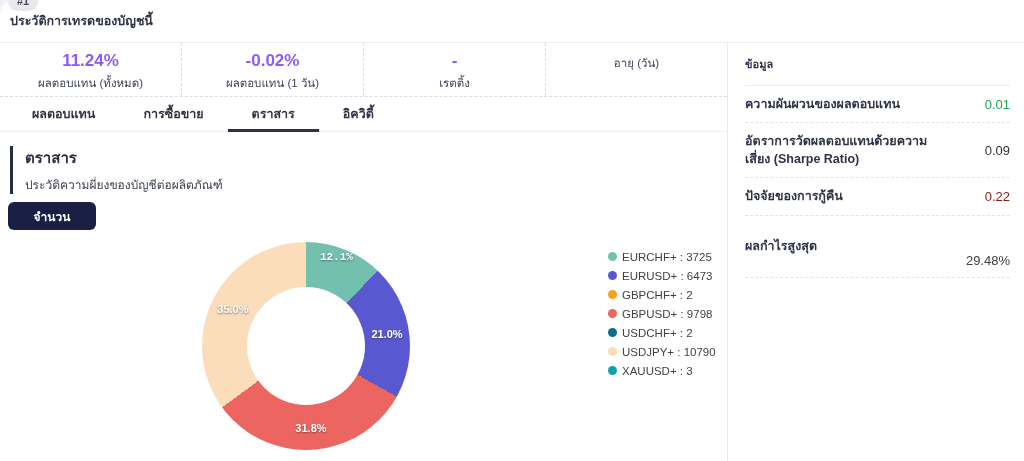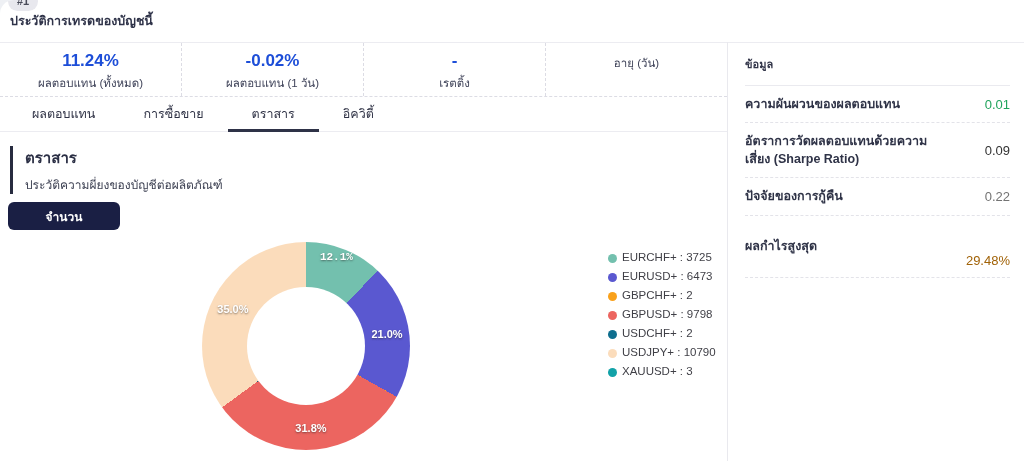--- a/index.html
+++ b/index.html
@@ -26,47 +26,47 @@
   
   .stats-row {
     position:absolute; top:43px; left:0; width:727px; height:54px;
     display:flex; border-bottom:1px dashed #dcdce4;
   }
   .stat-cell {
     flex:1 1 0; text-align:center; padding-top:8px;
     border-right:1px dashed #dcdce4;
   }
   .stat-cell:last-child { border-right:none; }
-  .stat-value { font-size:17px; font-weight:700; color:#1d4ed8; line-height:20px; }
+  .stat-value { font-size:17px; font-weight:700; color:#8b5cf6; line-height:20px; }
   .stat-label { font-size:11.5px; color:#40445a; margin-top:3px; }
 
   
   .tabs {
     position:absolute; top:97px; left:0; width:727px; height:35px;
     display:flex; padding-left:8px; border-bottom:1px solid #ececf1;
   }
   .tab {
     background:none; border:none; cursor:pointer; position:relative;
-    padding:0 24px; font-size:12.5px; font-weight:400; color:#2f3245; line-height:34px;
+    padding:0 24px; font-size:12.5px; font-weight:700; color:#2f3245; line-height:34px;
     font-family:inherit;
   }
   .tab.active::after {
     content:""; position:absolute; left:0; right:0; bottom:-1px; height:3px; background:#2e3247;
   }
 
   
   .section-head {
     position:absolute; top:146px; left:10px;
     border-left:3px solid #272b3f; padding-left:12px;
   }
   .section-title { font-size:15px; font-weight:700; color:#2b2f45; }
   .section-sub { font-size:12px; color:#3a3e50; margin-top:5px; }
 
   .count-btn {
-    position:absolute; top:202px; left:8px; width:112px; height:28px;
+    position:absolute; top:202px; left:8px; width:88px; height:28px;
     background:#1a1f44; color:#fff; border:none; border-radius:6px;
     font-size:12px; font-weight:600; cursor:pointer; font-family:inherit;
   }
 
   
   .donut {
     position:absolute; left:202px; top:242px; width:208px; height:208px;
     border-radius:50%;
   }
   .donut-hole {
@@ -75,21 +75,21 @@
   }
   .donut-label {
     position:absolute; transform:translate(-50%,-50%);
     font-size:11px; font-weight:600; color:#fff;
     text-shadow:0 1px 2px rgba(40,40,40,.55);
     white-space:nowrap;
   }
 
   
   .legend { position:absolute; left:600px; top:250px; }
-  .legend-item { display:flex; align-items:flex-end; height:13px; margin-bottom:6px; cursor:pointer;padding-left:8px; }
+  .legend-item { display:flex; align-items:center; height:13px; margin-bottom:6px; cursor:pointer;padding-left:8px; }
   .legend-dot { width:9px; height:9px; border-radius:50%; margin-right:5px; flex:0 0 auto; }
   .legend-text { font-size:11.5px; color:#3f3f46; }
 
   
   .v-divider { position:absolute; left:727px; top:42px; width:1px; height:419px; background:#e9e9ee; }
   .sidebar { position:absolute; left:745px; top:42px; width:265px; }
   .sidebar-header {
     font-size:11px; font-weight:700; color:#33364a;
     padding:13px 0 12px 0; border-bottom:1px solid #eaeaef;
   }
@@ -200,23 +200,23 @@
     <div class="sb-value" style="color: rgb(33, 164, 93);">0.01</div>
   </div>
 
   <div class="sb-row">
     <div class="sb-label">อัตราการวัดผลตอบแทนด้วยความเสี่ยง (Sharpe Ratio)</div>
     <div class="sb-value" style="color: rgb(51, 51, 51);">0.09</div>
   </div>
 
   <div class="sb-row">
     <div class="sb-label">ปัจจัยของการกู้คืน</div>
-    <div class="sb-value" style="color: #737373;">0.22</div>
+    <div class="sb-value" style="color: #7f1d1d;">0.22</div>
   </div>
 
   <div class="sb-row">
     <div class="sb-label">ผลกำไรสูงสุด</div>
-    <div class="sb-value" style="color: #a16207; margin-top: 28px;">29.48%</div>
+    <div class="sb-value" style="color: #404040; margin-top: 28px;">29.48%</div>
   </div>
 </div>
   </div>
 
 </div>
 
 </body></html>

